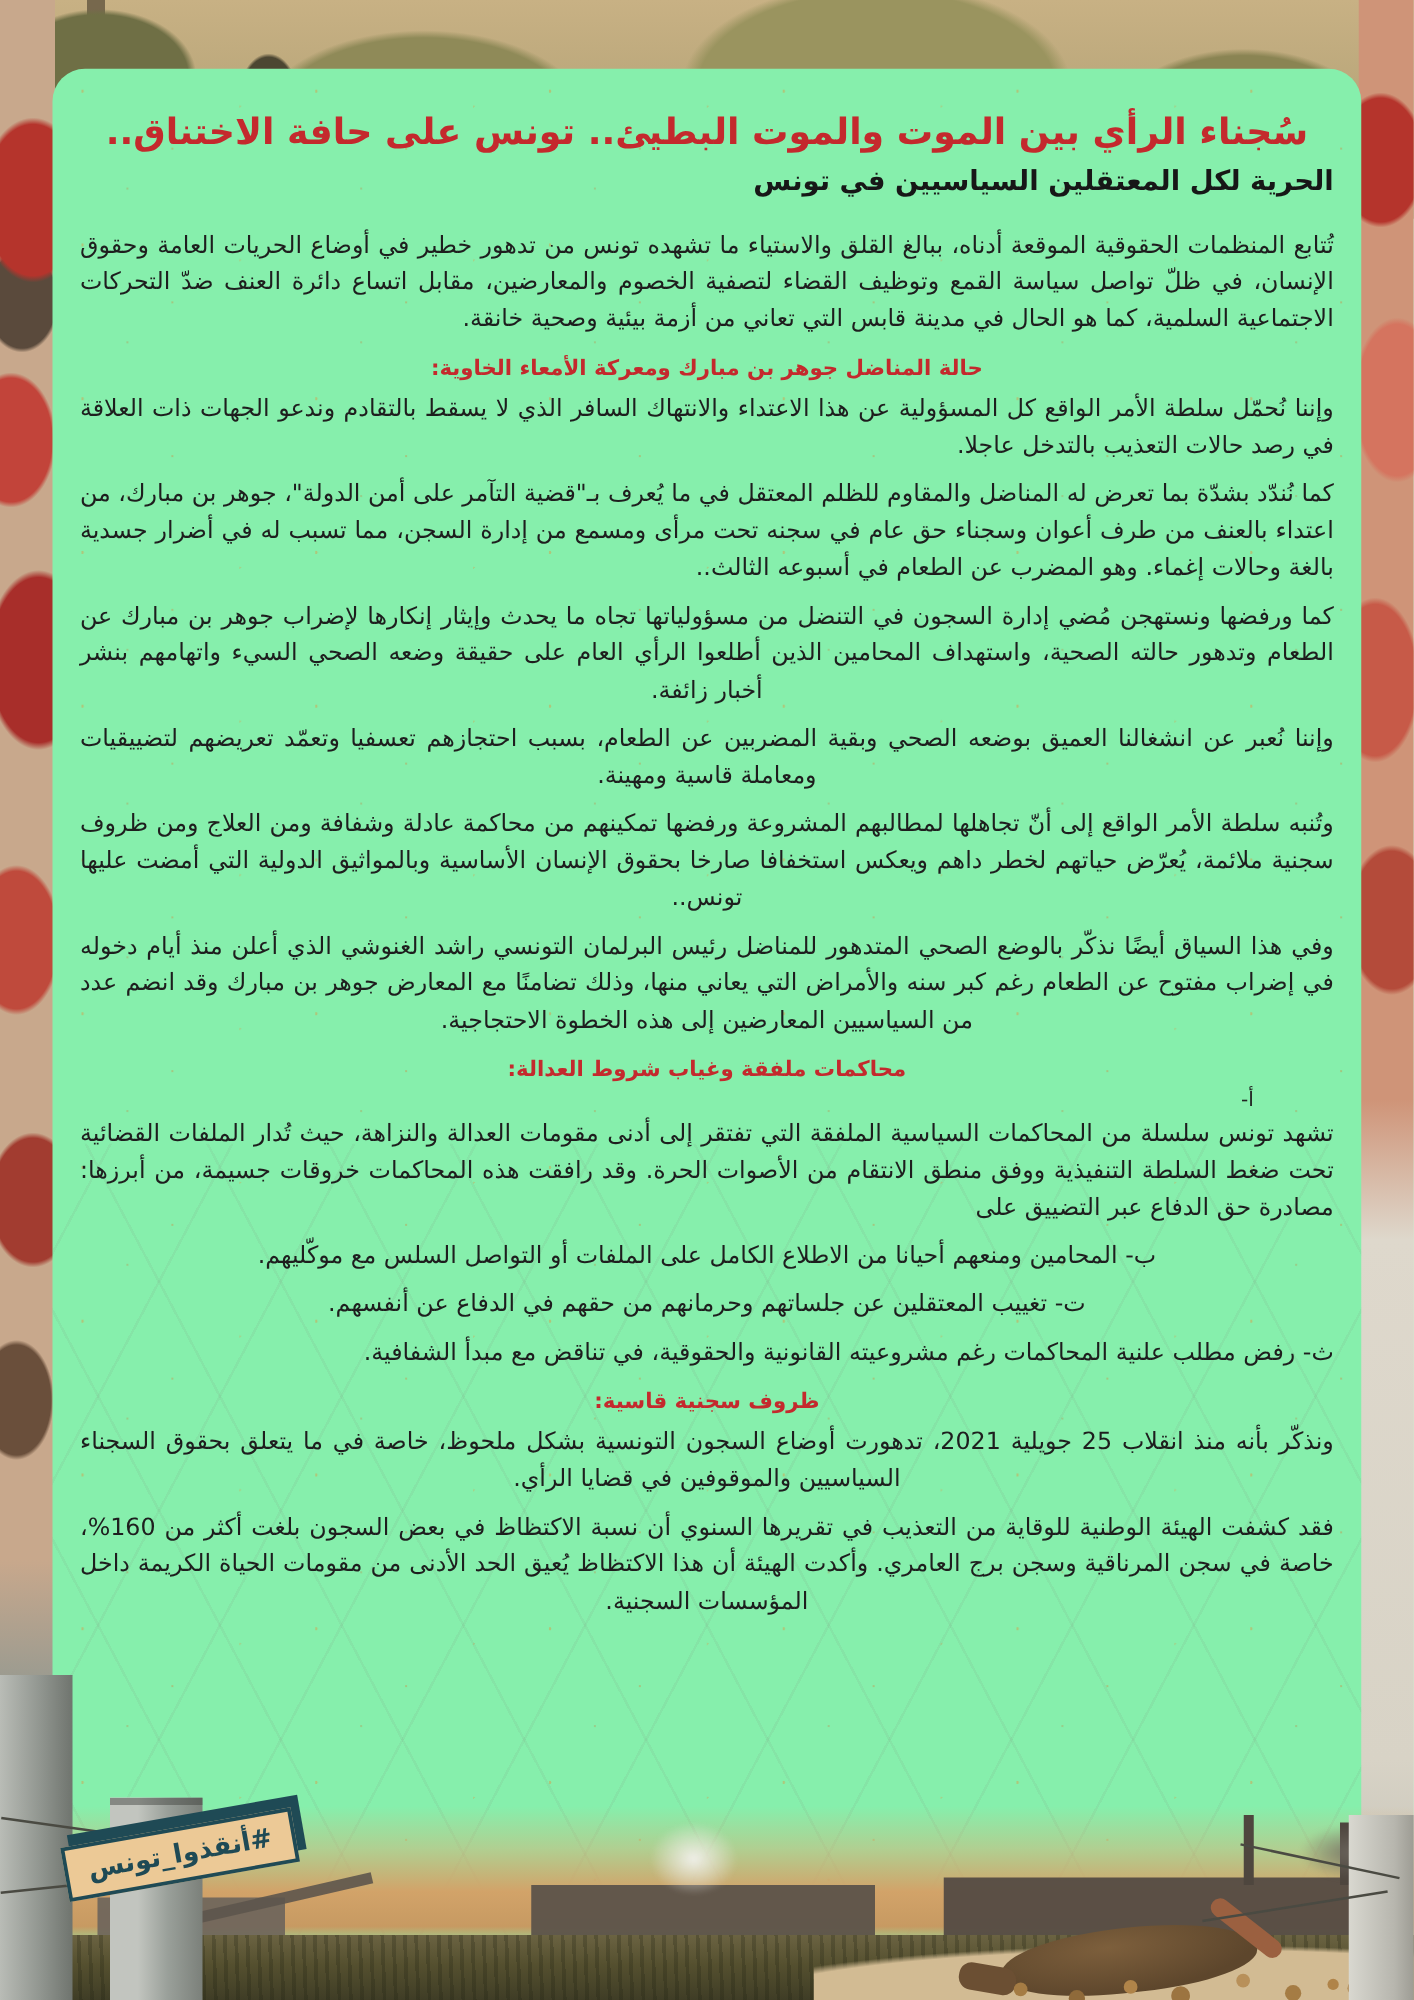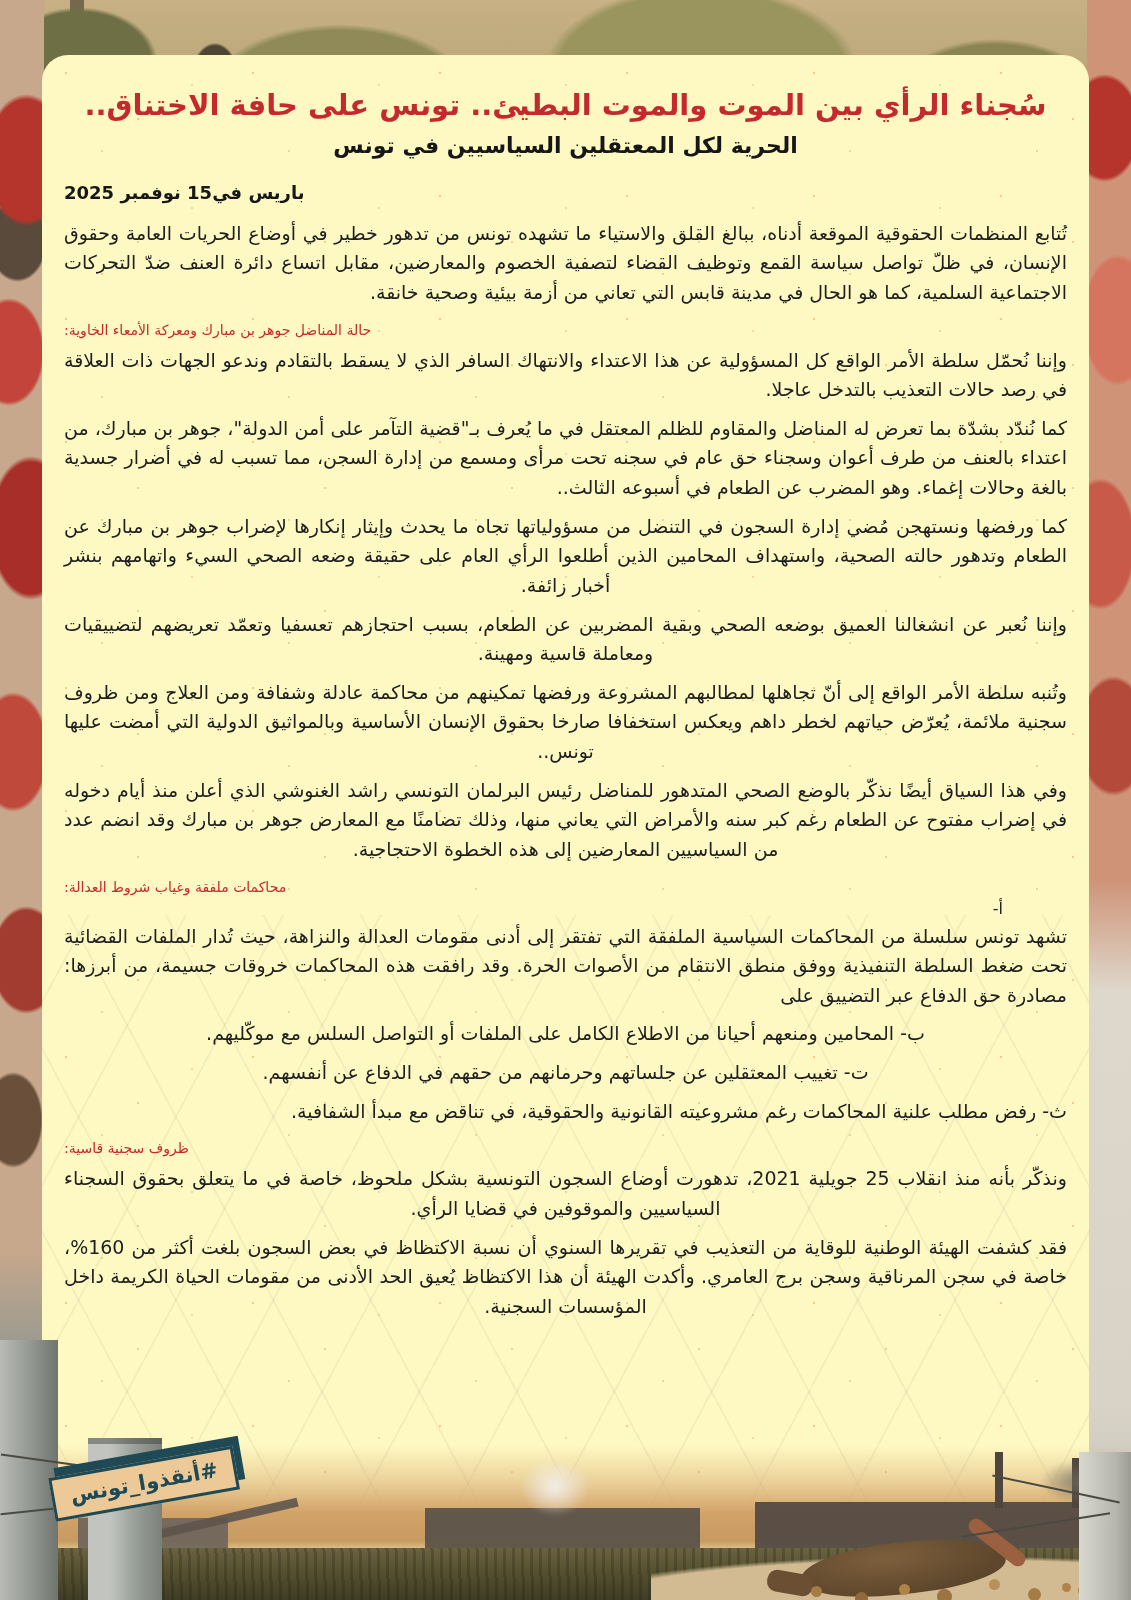--- a/index.html
+++ b/index.html
@@ -38,21 +38,21 @@
     background:
       radial-gradient(60px 90px at 40% 8%, #b5342c 0 55%, transparent 60%),
       radial-gradient(60px 110px at 70% 20%, #d5745f 0 55%, transparent 60%),
       radial-gradient(60px 110px at 30% 34%, #c75a48 0 55%, transparent 60%),
       radial-gradient(60px 100px at 60% 46%, #b44b3a 0 55%, transparent 60%),
       linear-gradient(180deg, #cf9478 0 55%, #ded8cc 62%, #d8d3c6 88%, #b9b8ae 100%);
   }
   
   .card{
     position:absolute;left:42px;right:42px;top:55px;bottom:0;z-index:1;
-    background:#fef9c3;border-radius:26px 26px 0 0;
+    background:#86efac;border-radius:26px 26px 0 0;
     box-sizing:border-box;padding:26px 22px 140px 22px;
   }
   .card .speckles{
     position:absolute;inset:0;border-radius:26px 26px 0 0;pointer-events:none;
     background-image:
       radial-gradient(2.2px 2.2px at 24px 18px, rgba(226,148,62,.55) 50%, transparent 55%),
       radial-gradient(1.8px 1.8px at 96px 64px, rgba(214,128,52,.45) 50%, transparent 55%),
       radial-gradient(1.6px 1.6px at 150px 30px, rgba(226,148,62,.40) 50%, transparent 55%),
       radial-gradient(2px 2px at 60px 96px, rgba(200,118,50,.35) 50%, transparent 55%);
     background-size:187px 123px;
@@ -64,36 +64,36 @@
       repeating-linear-gradient(62deg, rgba(125,120,110,.09) 0 2px, transparent 2px 86px),
       repeating-linear-gradient(-62deg, rgba(125,120,110,.09) 0 2px, transparent 2px 86px);
   }
   .content{position:relative;z-index:2;}
   
   h1[data-name="page-title"]{
     margin:6px 0 8px;text-align:center;
     font-size:29px;line-height:1.3;font-weight:bold;color:#c4292d;
   }
   h2[data-name="page-subtitle"]{
-    margin:0 0 24px;text-align:center;
+    margin:0 0 24px;text-align:right;
     font-size:22px;font-weight:bold;color:#171717;
   }
   .dateline{
     margin:0 0 16px;text-align:left;
     font-size:18px;font-weight:bold;color:#171717;
   }
   p.body{
     margin:0 0 9px;color:#1e1e1e;
     font-size:19px;line-height:1.56;
     text-align:justify;text-align-last:center;
   }
   p.body.last-right{text-align-last:right;}
   h3.section{
-    margin:14px 0 8px;text-align:left;
-    font-size:14px;font-weight:normal;color:#c4292d;
+    margin:14px 0 8px;text-align:center;
+    font-size:17px;font-weight:bold;color:#c4292d;
   }
   .marker{
     display:block;text-align:right;padding-left:0;padding-right:64px;
     font-size:16px;color:#222;margin:-4px 0 4px;
   }
   p.item{margin:0 0 9px;color:#1e1e1e;font-size:19px;line-height:1.56;}
   p.item.center{text-align:center;}
   p.item.fill{text-align:justify;text-align-last:right;}
   
   .bottom{position:absolute;left:0;right:0;bottom:0;height:155px;z-index:3;}
@@ -153,21 +153,20 @@
 <div class="bg-top" data-name="protest-photo-top"></div>
 <div class="bg-left" data-name="flags-photo-left"></div>
 <div class="bg-right" data-name="flags-photo-right"></div>
 
 <div class="card" data-name="statement-card">
   <div class="speckles" data-name="confetti-texture"></div>
   <div class="fence" data-name="fence-texture"></div>
   <div class="content">
     <h1 data-name="page-title">سُجناء الرأي بين الموت والموت البطيئ.. تونس على حافة الاختناق..</h1>
     <h2 data-name="page-subtitle">الحرية لكل المعتقلين السياسيين في تونس</h2>
-    <p class="dateline" data-name="dateline">باريس في15 نوفمبر 2025</p>
 
     <p class="body last-right" data-name="intro-paragraph">تُتابع المنظمات الحقوقية الموقعة أدناه، ببالغ القلق والاستياء ما تشهده تونس من تدهور خطير في أوضاع الحريات العامة وحقوق الإنسان، في ظلّ تواصل سياسة القمع وتوظيف القضاء لتصفية الخصوم والمعارضين، مقابل اتساع دائرة العنف ضدّ التحركات الاجتماعية السلمية، كما هو الحال في مدينة قابس التي تعاني من أزمة بيئية وصحية خانقة.</p>
 
     <h3 class="section" data-name="section-heading-jawhar">حالة المناضل جوهر بن مبارك ومعركة الأمعاء الخاوية:</h3>
     <p class="body last-right" data-name="paragraph">وإننا نُحمّل سلطة الأمر الواقع كل المسؤولية عن هذا الاعتداء والانتهاك السافر الذي لا يسقط بالتقادم وندعو الجهات ذات العلاقة في رصد حالات التعذيب بالتدخل عاجلا.</p>
     <p class="body last-right" data-name="paragraph">كما نُندّد بشدّة بما تعرض له المناضل والمقاوم للظلم المعتقل في ما يُعرف بـ"قضية التآمر على أمن الدولة"، جوهر بن مبارك، من اعتداء بالعنف من طرف أعوان وسجناء حق عام في سجنه تحت مرأى ومسمع من إدارة السجن، مما تسبب له في أضرار جسدية بالغة وحالات إغماء. وهو المضرب عن الطعام في أسبوعه الثالث..</p>
     <p class="body" data-name="paragraph">كما ورفضها ونستهجن مُضي إدارة السجون في التنضل من مسؤولياتها تجاه ما يحدث وإيثار إنكارها لإضراب جوهر بن مبارك عن الطعام وتدهور حالته الصحية، واستهداف المحامين الذين أطلعوا الرأي العام على حقيقة وضعه الصحي السيء واتهامهم بنشر أخبار زائفة.</p>
     <p class="body" data-name="paragraph">وإننا نُعبر عن انشغالنا العميق بوضعه الصحي وبقية المضربين عن الطعام، بسبب احتجازهم تعسفيا وتعمّد تعريضهم لتضييقيات ومعاملة قاسية ومهينة.</p>
     <p class="body" data-name="paragraph">وتُنبه سلطة الأمر الواقع إلى أنّ تجاهلها لمطالبهم المشروعة ورفضها تمكينهم من محاكمة عادلة وشفافة ومن العلاج ومن ظروف سجنية ملائمة، يُعرّض حياتهم لخطر داهم ويعكس استخفافا صارخا بحقوق الإنسان الأساسية وبالمواثيق الدولية التي أمضت عليها تونس..</p>
     <p class="body" data-name="paragraph">وفي هذا السياق أيضًا نذكّر بالوضع الصحي المتدهور للمناضل رئيس البرلمان التونسي راشد الغنوشي الذي أعلن منذ أيام دخوله في إضراب مفتوح عن الطعام رغم كبر سنه والأمراض التي يعاني منها، وذلك تضامنًا مع المعارض جوهر بن مبارك وقد انضم عدد من السياسيين المعارضين إلى هذه الخطوة الاحتجاجية.</p>

